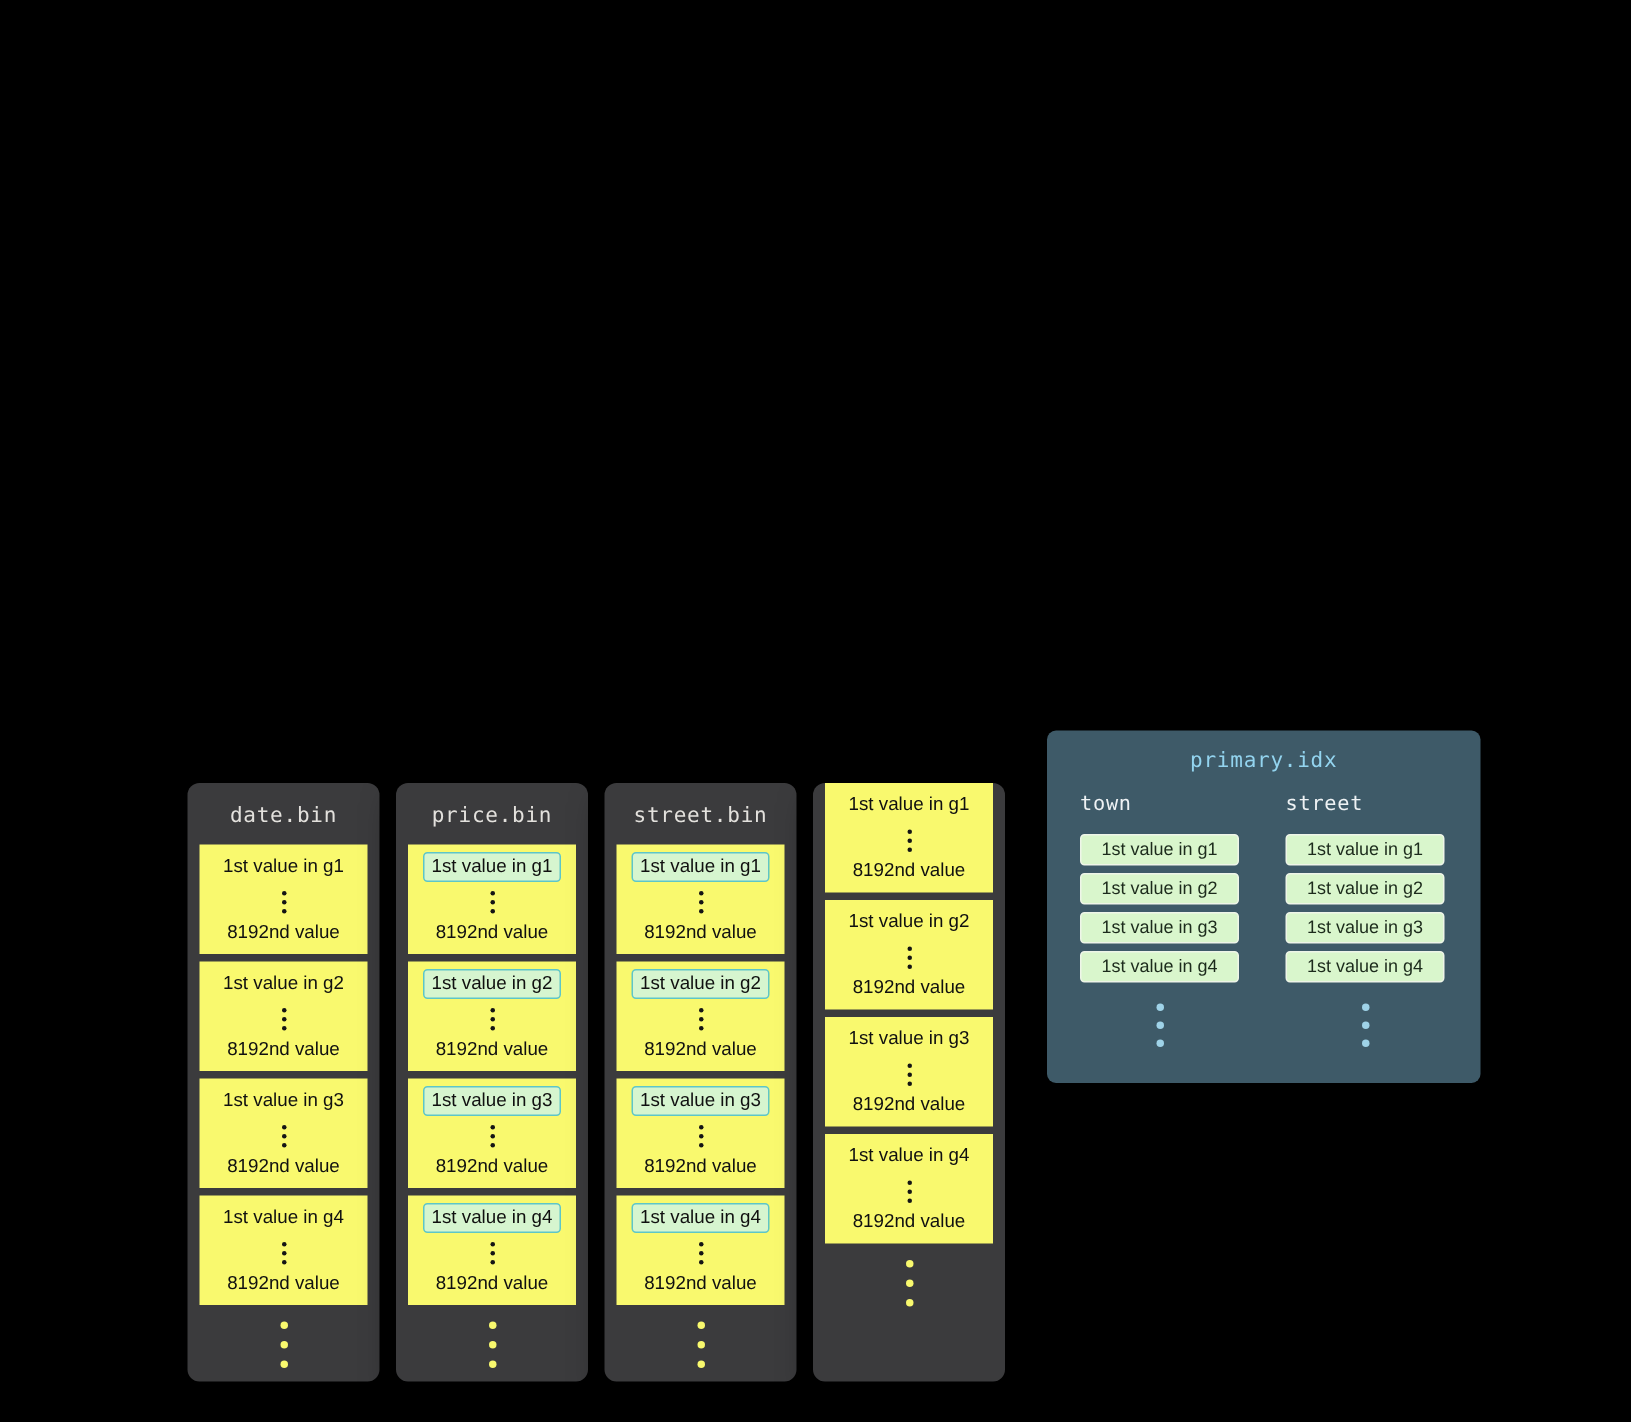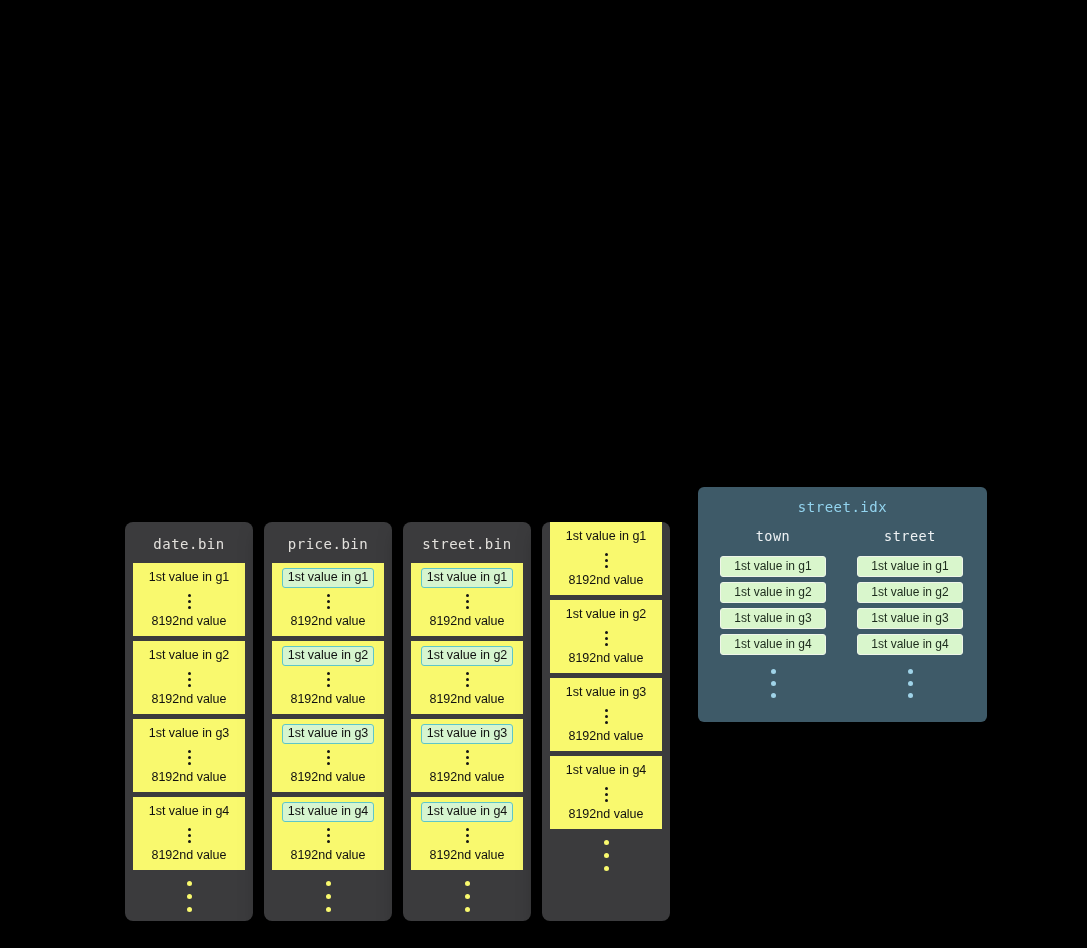--- a/index.html
+++ b/index.html
@@ -42,21 +42,21 @@
   .idx-panel {
     position:absolute; left:698px; top:487px; width:289px; height:235px;
     background:var(--index-panel,#3e5a68); border-radius:6px;
     box-shadow:0 10px 22px rgba(0,0,0,.5);
   }
   .idx-title {
     font-family:"DejaVu Sans Mono", monospace; font-size:14px;
     color:var(--index-title,#93d4ef); text-align:center; padding-top:12px; letter-spacing:.5px;
   }
   .idx-cols { display:flex; justify-content:space-between; padding:0 24px 0 22px; margin-top:13px; }
-  .idx-col { width:106px; display:flex; flex-direction:column; align-items:center; }
+  .idx-col { width:106px; display:flex; flex-direction:column; }
   .idx-header {
     font-family:"DejaVu Sans Mono", monospace; font-size:13.5px;
     color:var(--index-header-text,#eef2f4); margin-bottom:12px; letter-spacing:.5px;
   }
   .idx-entries { display:flex; flex-direction:column; gap:5px; width:100%; }
   .idx-entry {
     background:var(--index-entry-bg,#d9f6cc);
     border:1px solid var(--index-entry-border,#eef5e8);
     border-radius:3px; font-size:12px; color:var(--index-entry-text,#1c2b1c);
     text-align:center; padding:2px 0; line-height:1.25;
@@ -250,21 +250,21 @@
       </div>
     </div>
     <div class="col-dots">
         <i></i>
         <i></i>
         <i></i>
       </div>
   </div>
 
   <div class="idx-panel">
-    <div class="idx-title">street.idx</div>
+    <div class="idx-title">primary.idx</div>
     <div class="idx-cols">
 
       <div class="idx-col">
         <div class="idx-header">town</div>
         <div class="idx-entries">
           <div class="idx-entry">1st value in g1</div>
           <div class="idx-entry">1st value in g2</div>
           <div class="idx-entry">1st value in g3</div>
           <div class="idx-entry">1st value in g4</div>
         </div>

